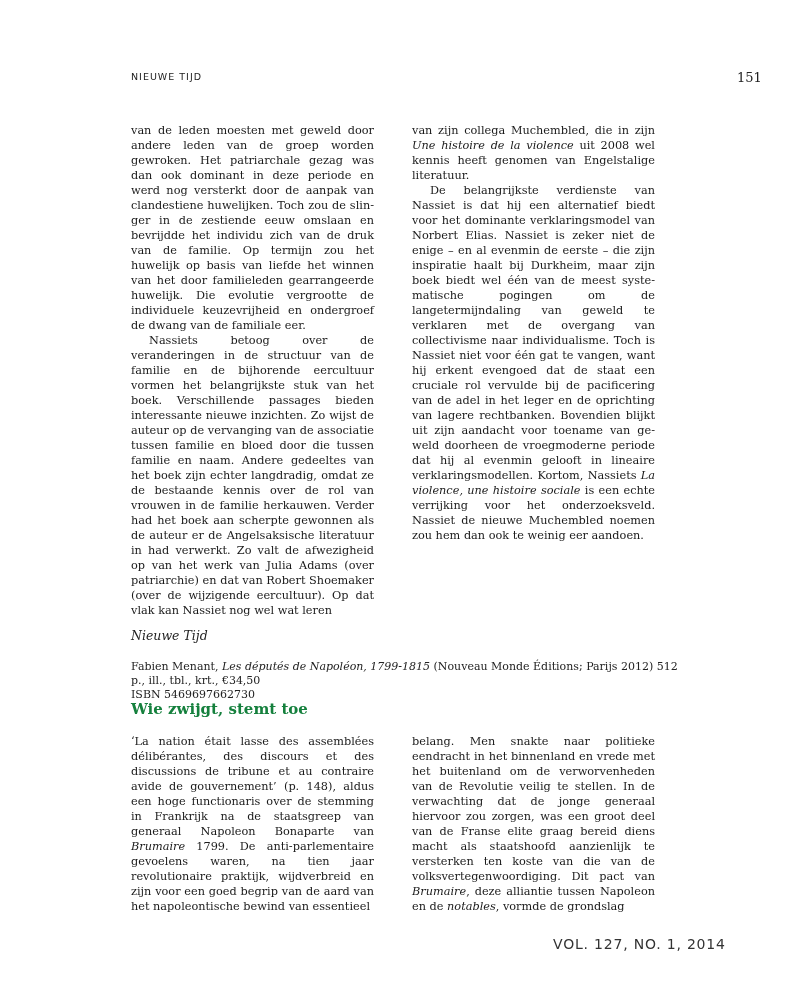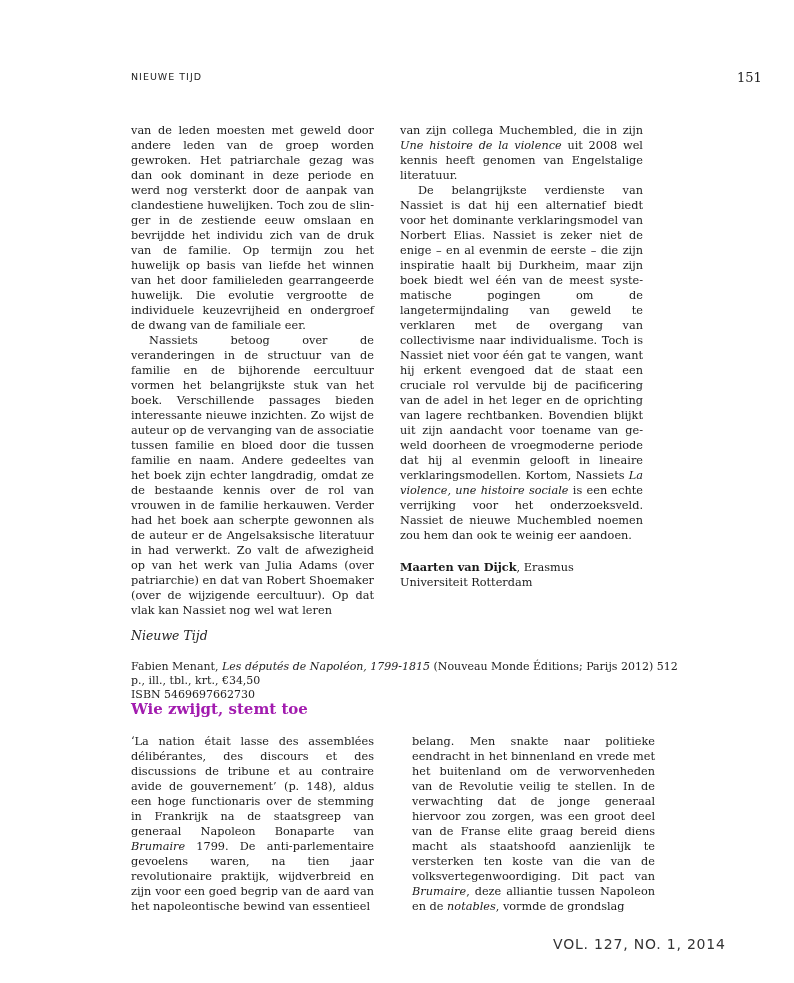--- a/index.html
+++ b/index.html
@@ -3,46 +3,45 @@
 <meta charset="utf-8">
 <style>
   html, body { margin: 0; padding: 0; background: #ffffff; }
   body { width: 794px; height: 983px; position: relative; overflow: hidden; color: #1a1a1a; font-family: "DejaVu Serif", serif; }
   .running-head { position: absolute; left: 131px; top: 71px; font-family: "DejaVu Sans", sans-serif; font-size: 9.5px; letter-spacing: 1px; color: #222; }
   .page-number { position: absolute; left: 737px; top: 70px; font-size: 13px; color: #222; }
   .col { position: absolute; width: 243px; font-size: 11.3px; line-height: 15px; text-align: justify; hyphens: manual; }
   .col p { margin: 0; }
   .col p.indent { text-indent: 18px; }
   .col1 { left: 131px; top: 123px; }
-  .col2 { left: 400px; top: 123px; }
+  .col2 { left: 412px; top: 123px; }
   .col3 { left: 131px; top: 734px; }
   .col4 { left: 412px; top: 734px; }
   .signature { margin-top: 17px !important; text-align: left; }
   .signature b { font-weight: bold; }
   .section-label { position: absolute; left: 131px; top: 628px; font-style: italic; font-size: 12.5px; color: #222; }
   .bib { position: absolute; left: 131px; top: 660px; width: 560px; font-size: 11px; line-height: 14px; color: #222; }
-  .review-title { position: absolute; left: 131px; top: 700px; font-size: 15px; font-weight: bold; color: #a21caf; }
+  .review-title { position: absolute; left: 131px; top: 700px; font-size: 15px; font-weight: bold; color: #15803d; }
   .footer { position: absolute; left: 553px; top: 936px; font-family: "DejaVu Sans", sans-serif; font-size: 14px; letter-spacing: 0.8px; color: #333; }
   i { font-style: italic; }
 </style>
 </head>
 <body>
 
 <div class="running-head">NIEUWE TIJD</div>
 <div class="page-number">151</div>
 
 <div class="col col1">
   <p>van de leden moesten met geweld door andere leden van de groep worden gewroken. Het pa­triarchale gezag was dan ook dominant in deze periode en werd nog versterkt door de aanpak van clandestiene huwelijken. Toch zou de slin­ger in de zestiende eeuw omslaan en bevrijdde het individu zich van de druk van de familie. Op termijn zou het huwelijk op basis van lief­de het winnen van het door familieleden ge­arrangeerde huwelijk. Die evolutie vergrootte de individuele keuzevrijheid en ondergroef de dwang van de familiale eer.</p>
   <p class="indent">Nassiets betoog over de veranderingen in de structuur van de familie en de bijhorende eer­cultuur vormen het belangrijkste stuk van het boek. Verschillende passages bieden interes­sante nieuwe inzichten. Zo wijst de auteur op de vervanging van de associatie tussen familie en bloed door die tussen familie en naam. An­dere gedeeltes van het boek zijn echter langdra­dig, omdat ze de bestaande kennis over de rol van vrouwen in de familie herkauwen. Verder had het boek aan scherpte gewonnen als de au­teur er de Angelsaksische literatuur in had ver­werkt. Zo valt de afwezigheid op van het werk van Julia Adams (over patriarchie) en dat van Robert Shoemaker (over de wijzigende eercul­tuur). Op dat vlak kan Nassiet nog wel wat leren</p>
 </div>
 
 <div class="col col2">
   <p><span>van zijn collega Muchembled, die in zijn </span><i>Une histoire de la violence</i><span> uit 2008 wel kennis heeft genomen van Engelstalige literatuur.</span></p>
   <p class="indent"><span>De belangrijkste verdienste van Nassiet is dat hij een alternatief biedt voor het dominante verklaringsmodel van Norbert Elias. Nassiet is zeker niet de enige – en al evenmin de eerste – die zijn inspiratie haalt bij Durkheim, maar zijn boek biedt wel één van de meest syste­matische pogingen om de langetermijndaling van geweld te verklaren met de overgang van collectivisme naar individualisme. Toch is Nas­siet niet voor één gat te vangen, want hij erkent evengoed dat de staat een cruciale rol vervulde bij de pacificering van de adel in het leger en de oprichting van lagere rechtbanken. Bovendien blijkt uit zijn aandacht voor toename van ge­weld doorheen de vroegmoderne periode dat hij al evenmin gelooft in lineaire verklarings­modellen. Kortom, Nassiets </span><i>La violence, une histoire sociale</i><span> is een echte verrijking voor het onderzoeksveld. Nassiet de nieuwe Muchem­bled noemen zou hem dan ook te weinig eer aandoen.</span></p>
-  <p class="signature"><b>Maarten van Dijck</b><span>, Erasmus Universiteit Rot­terdam</span></p>
 </div>
 
 <div class="section-label">Nieuwe Tijd</div>
 
 <div class="bib">
   <span>Fabien Menant, </span><i>Les députés de Napoléon, 1799-1815</i><span> (Nouveau Monde Éditions; Parijs 2012) 512 p., ill., tbl., krt., €34,50</span><br>
   <span>ISBN 5469697662730</span>
 </div>
 
 <div class="review-title">Wie zwijgt, stemt toe</div>

